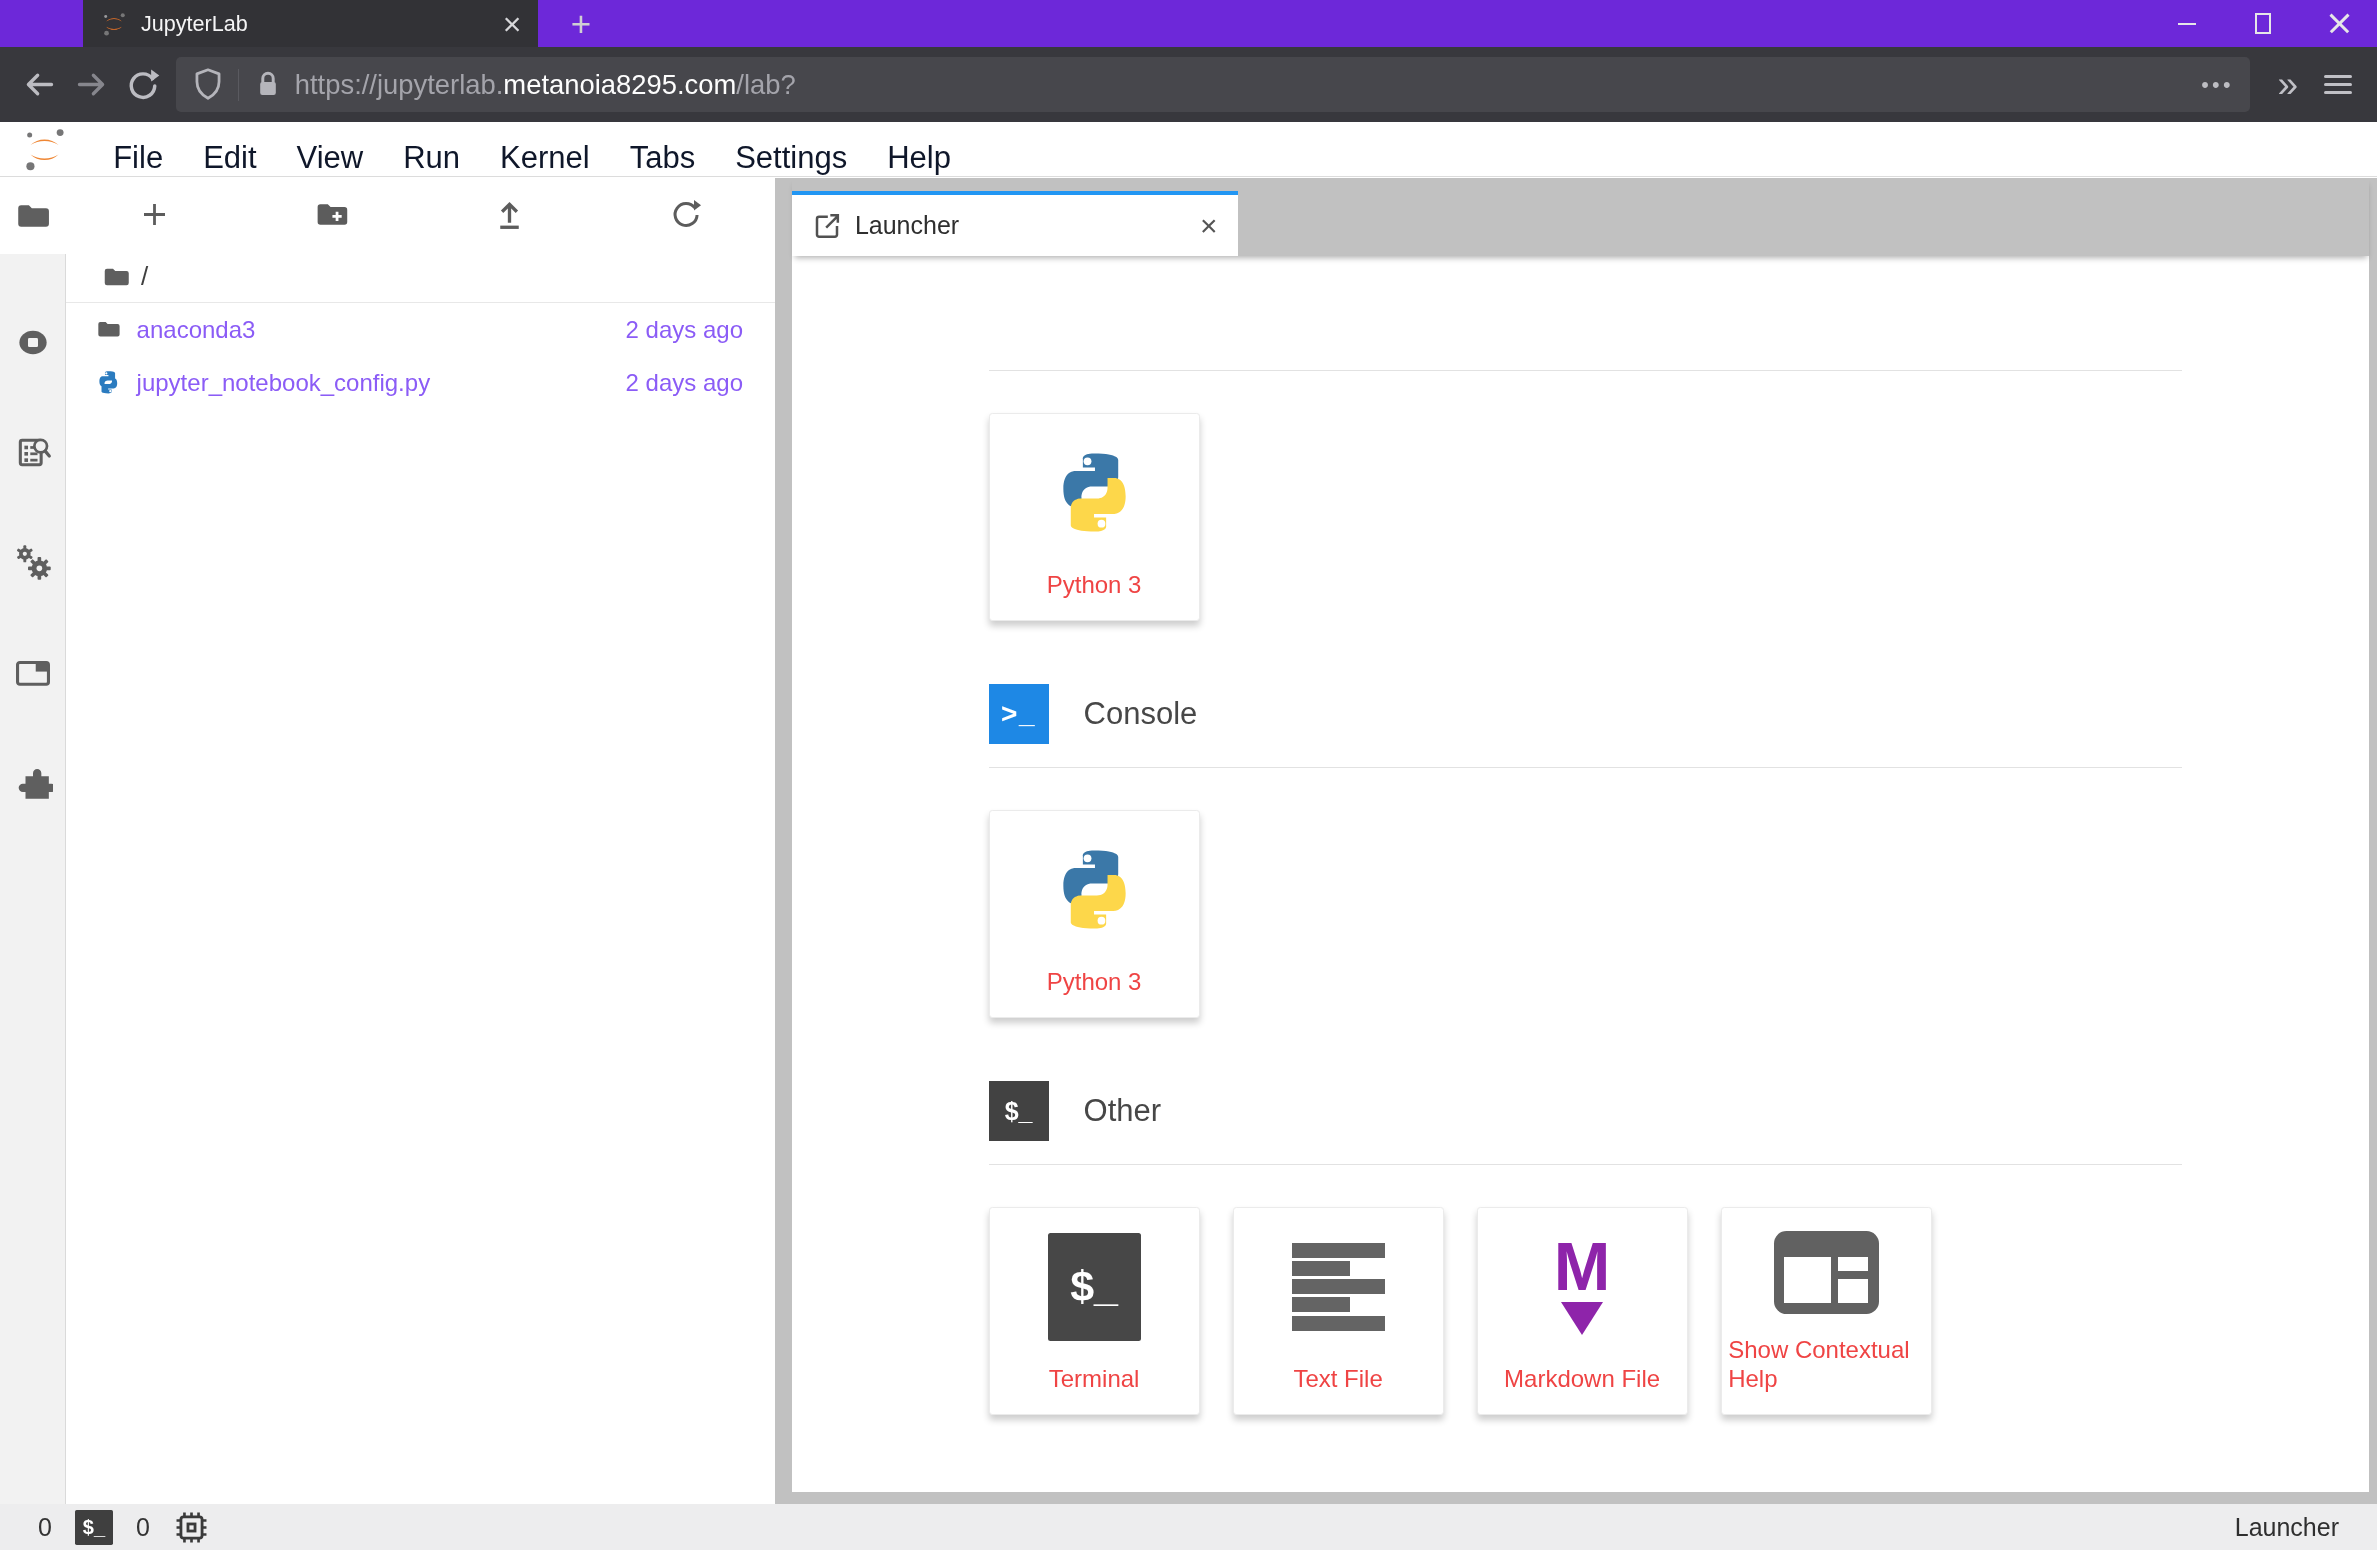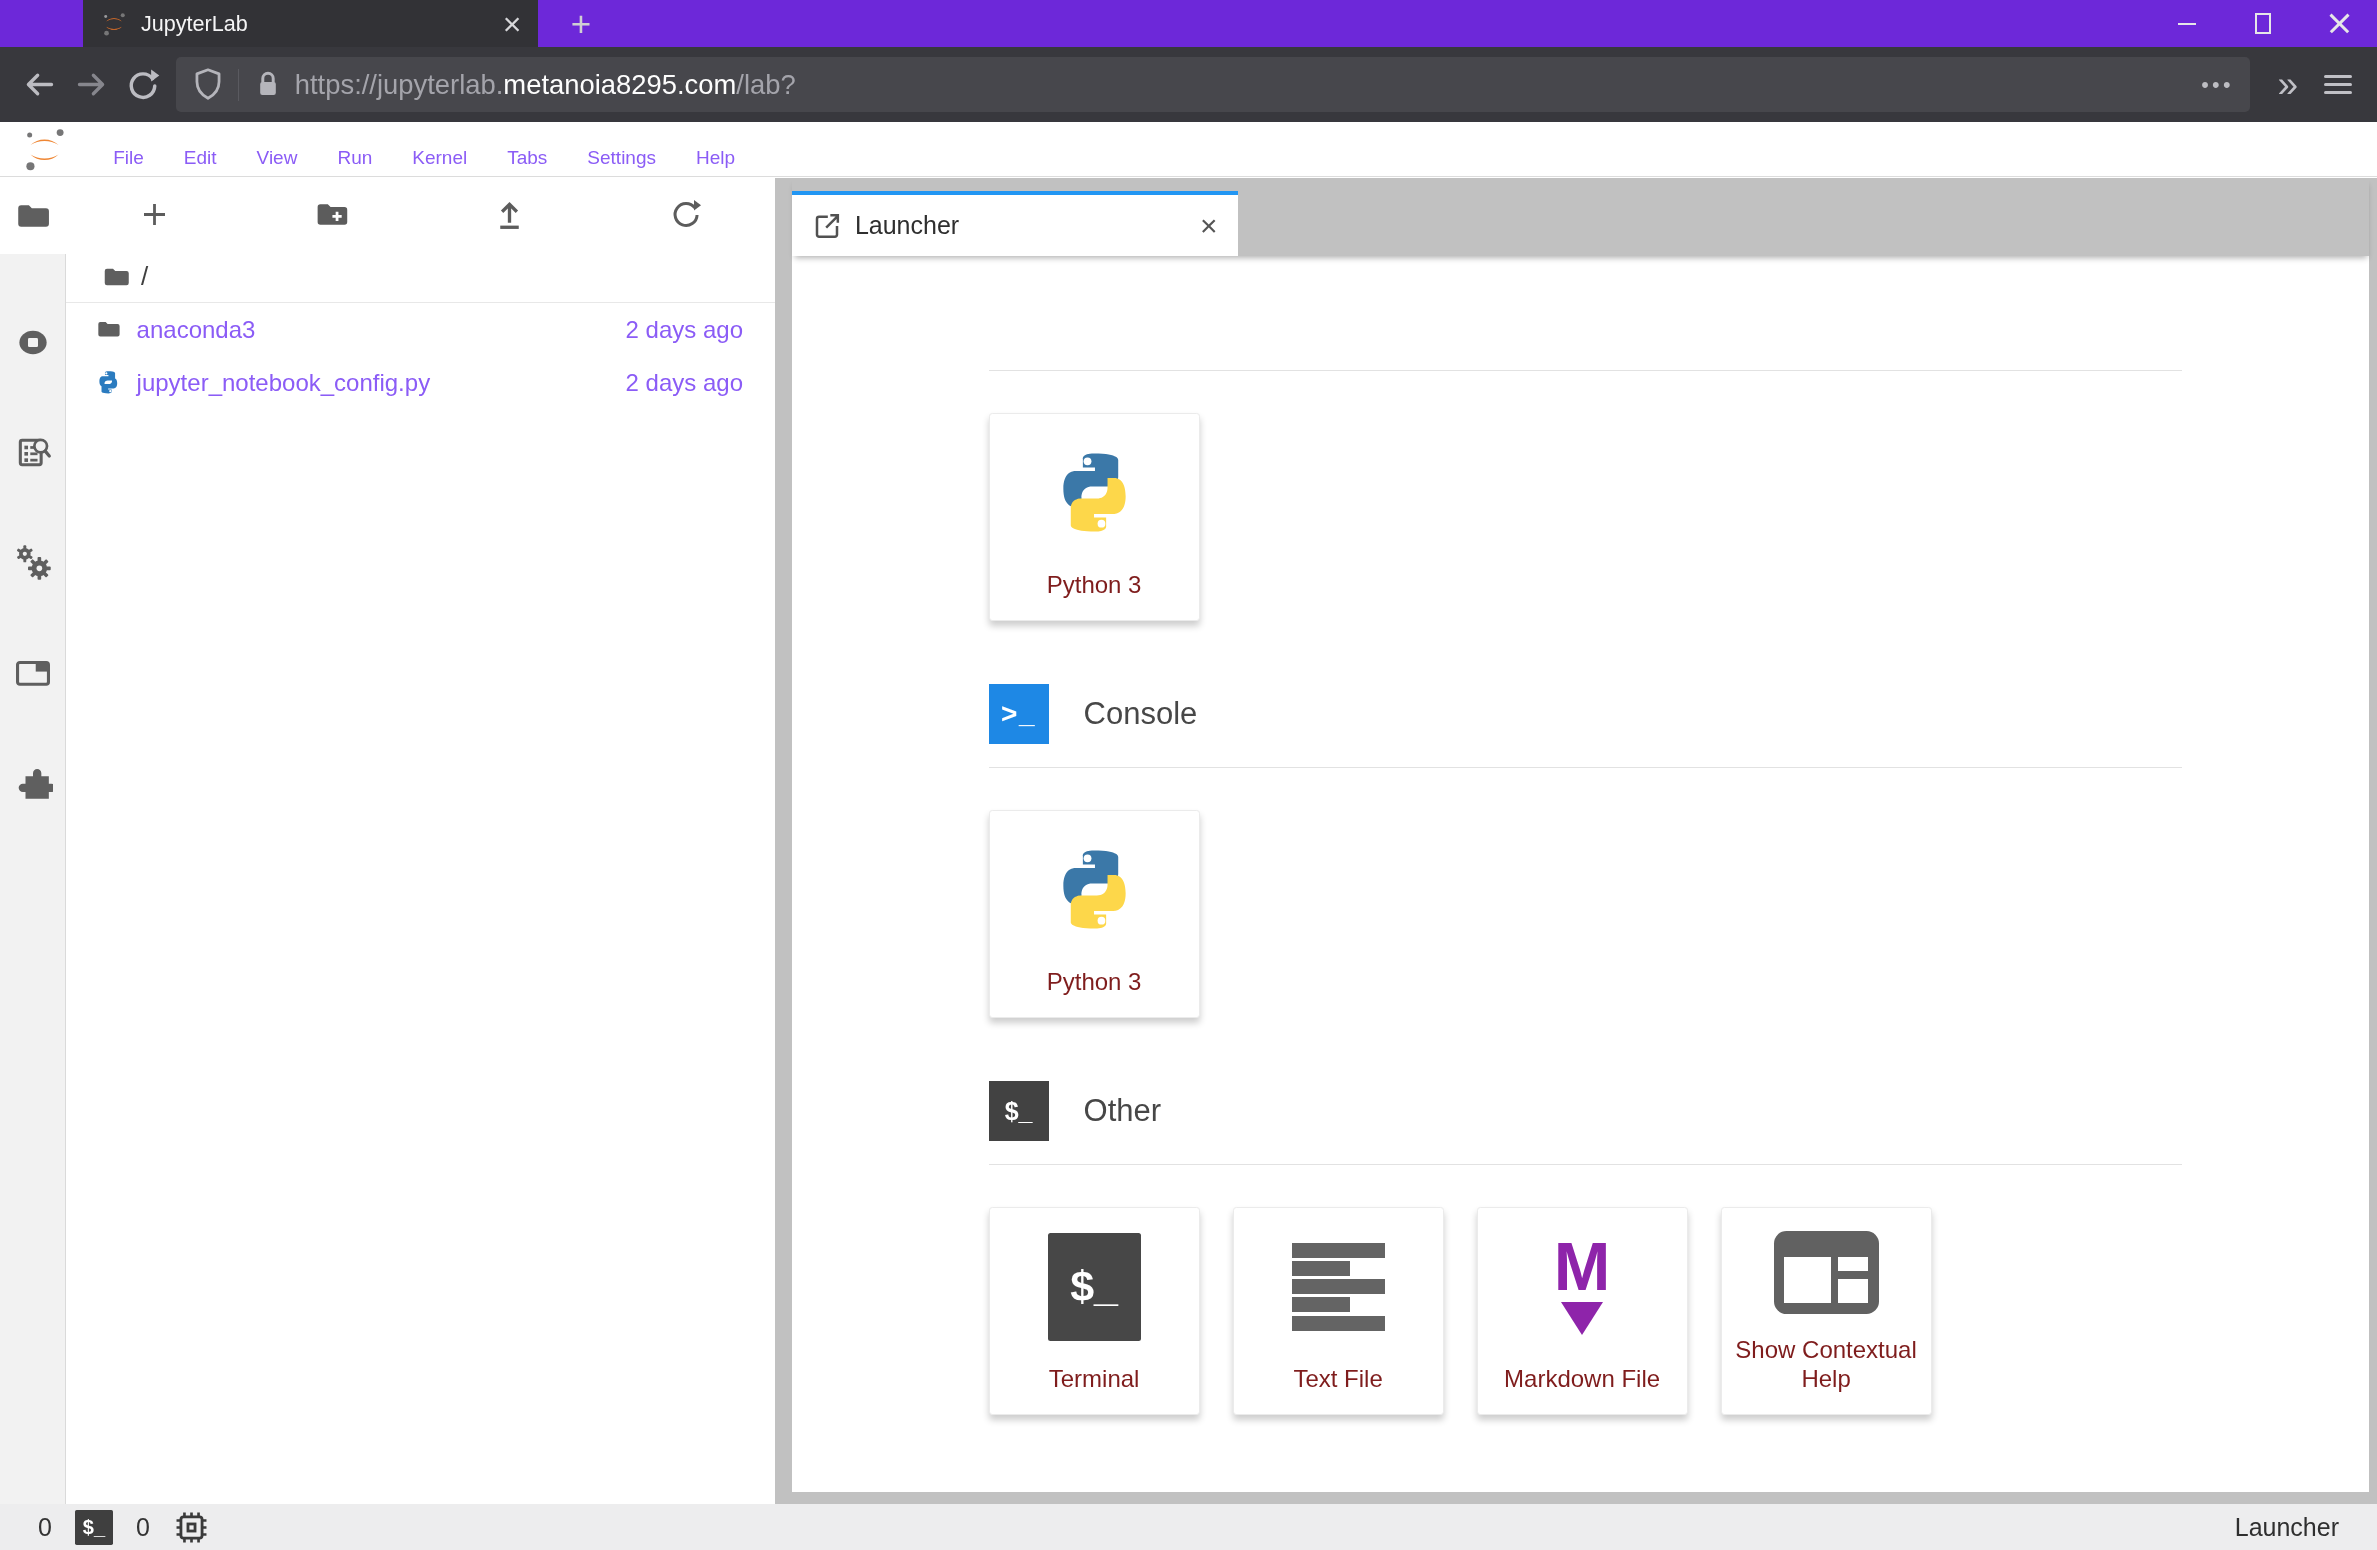--- a/index.html
+++ b/index.html
@@ -30,21 +30,21 @@
   .url-text { font-size:27.4px; white-space:nowrap; overflow:hidden; margin-left:12px; }
   .url-dim { color:#a4a4ab; } .url-strong { color:#fdfdfd; }
   .url-more { margin-left:auto; color:#bdbdc2; font-size:21.6px; letter-spacing:3.3px; }
   .nav-right-icon { color:#c0c0c6; font-size:37px; width:48px; text-align:center; }
   .hamburger { display:inline-flex; flex-direction:column; gap:5px; width:28px; }
   .hamburger span { height:3.3px; background:#c0c0c6; border-radius:1.7px; }
 
   
   .jp-menubar { height:55px; background:#fff; border-bottom:1.7px solid #dcdcdc; display:flex; align-items:center; }
   .jp-logo { margin:0 21.6px 0 16.6px; }
-  .menu-item { font-size:19px; color:#8b5cf6; padding:0 20px; line-height:53px;margin-top:16px; }
+  .menu-item { font-size:31px; color:#0f172a; padding:0 20px; line-height:53px;margin-top:16px; }
 
   
   .jp-body { position:absolute; top:178px; left:0; right:0; bottom:47px; display:flex; }
 
   .jp-sidebar { width:66px; background:#f2f2f2; border-right:0.8px solid #dadada; display:flex; flex-direction:column; }
   .side-tab { height:110px; display:flex; align-items:center; justify-content:center; color:#5f5f5f; }
   .side-tab.active { height:76px; margin-bottom:33px; background:#ffffff; width:67px; z-index:2; }
 
   .jp-filepanel { width:709px; background:#fff; display:flex; flex-direction:column; }
   .fb-toolbar { height:73px; display:flex; align-items:center; color:#5c5c5c; }
@@ -70,21 +70,21 @@
   .dock-content { flex:1; background:#ffffff; overflow:hidden; padding:91px 0 0 197px; }
 
   .lau-section { width:1193px; margin-bottom:63px; }
   .lau-head { display:flex; align-items:center; gap:35px; }
   .lau-title { font-size:31px; color:#474747; }
   .lau-rule { border-bottom:1.7px solid #e2e2e2; margin-top:23px; }
   .lau-cards { display:flex; gap:33px; margin-top:42px; }
   .lau-card { width:211px; height:208px; background:#fff; border:0.8px solid #ebebeb; border-radius:3.3px;
               box-shadow:0 5px 7.5px rgba(0,0,0,0.20); display:flex; flex-direction:column; align-items:center; }
   .card-icon-zone { flex:1; display:flex; align-items:center; justify-content:center; }
-  .card-label { font-size:24px; color:#7f1d1d; margin-bottom:20px; text-align:center; line-height:1.2; padding:0 6.6px; }
+  .card-label { font-size:24px; color:#ef4444; margin-bottom:20px; text-align:left; line-height:1.2; padding:0 6.6px; }
 
   .sq-icon { display:flex; align-items:center; justify-content:center; font-weight:700; color:#fff; }
   .icon-notebook { width:60px; height:60px; border:7.5px solid #f37726; background:#fff; display:flex; justify-content:center; }
   .icon-notebook .bookmark { width:21.6px; height:33px; background:#f37726;
       clip-path:polygon(0 0,100% 0,100% 100%,50% 70%,0 100%); }
   .icon-console { width:60px; height:60px; background:#1e88e5; font-size:28px; letter-spacing:1.7px; }
   .icon-other { width:60px; height:60px; background:#424242; font-size:25px; }
   .icon-terminal-card { width:93px; height:108px; background:#474747; border-radius:2.5px; font-size:43px; }
   .icon-textfile { width:93px; height:88px; display:flex; flex-direction:column; justify-content:space-between; }
   .icon-textfile span { height:15px; background:#646464; }

